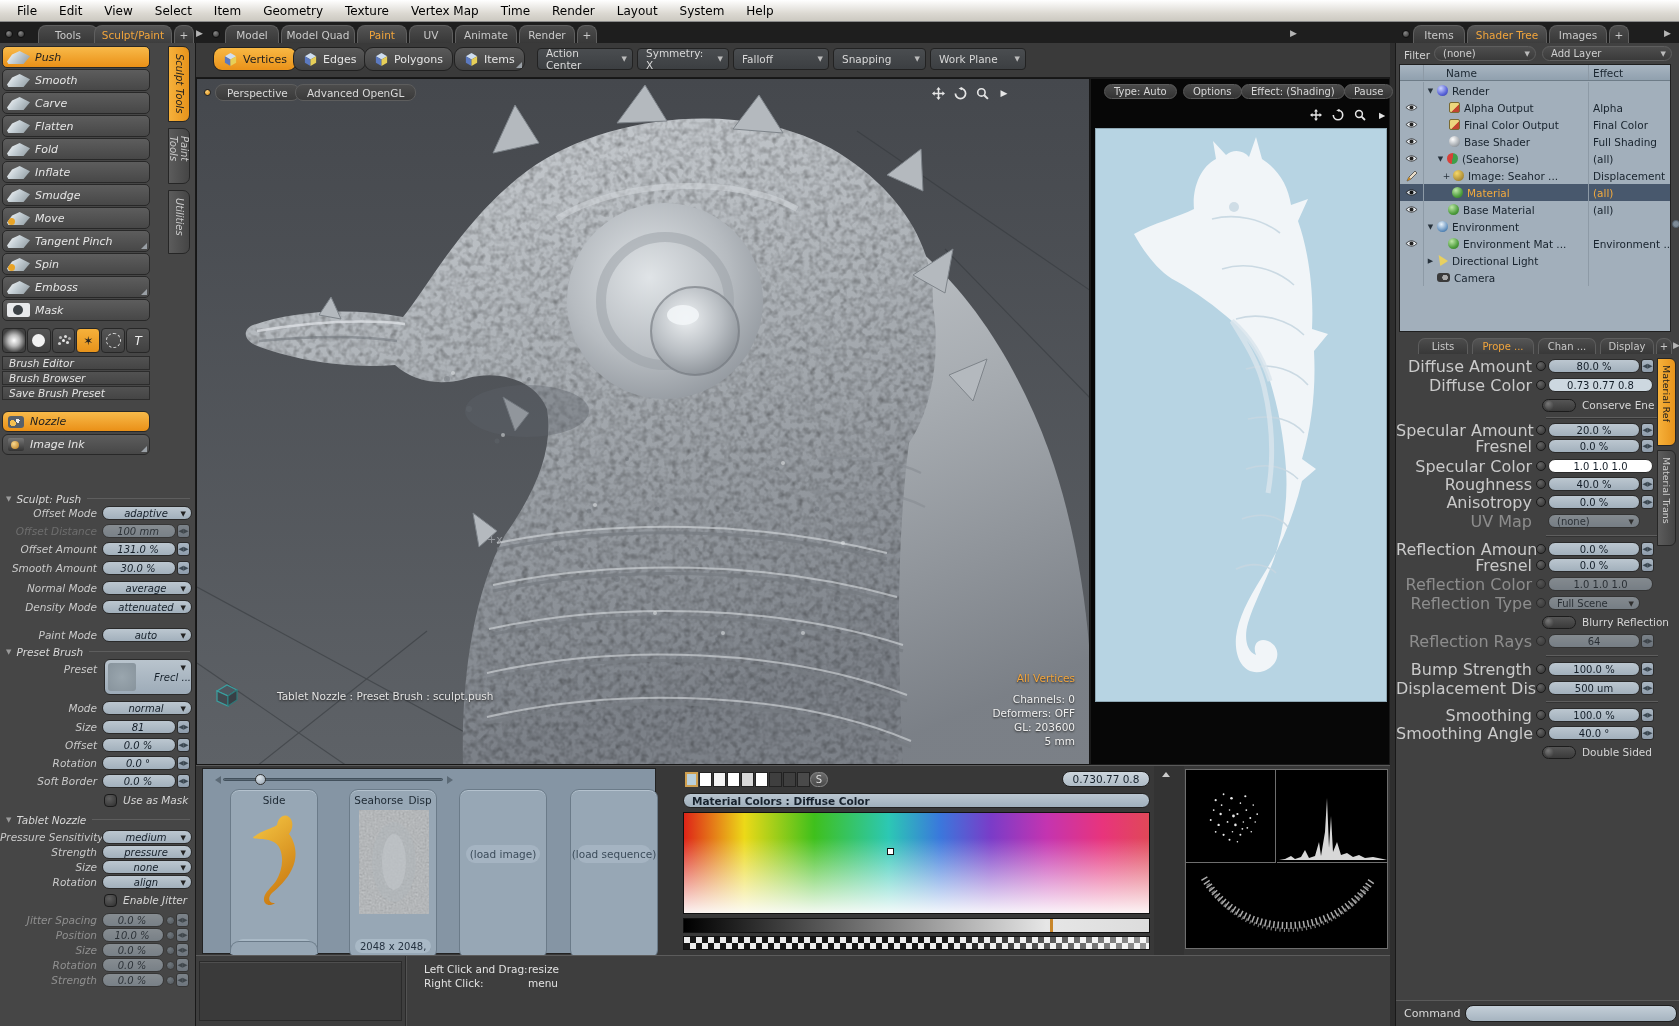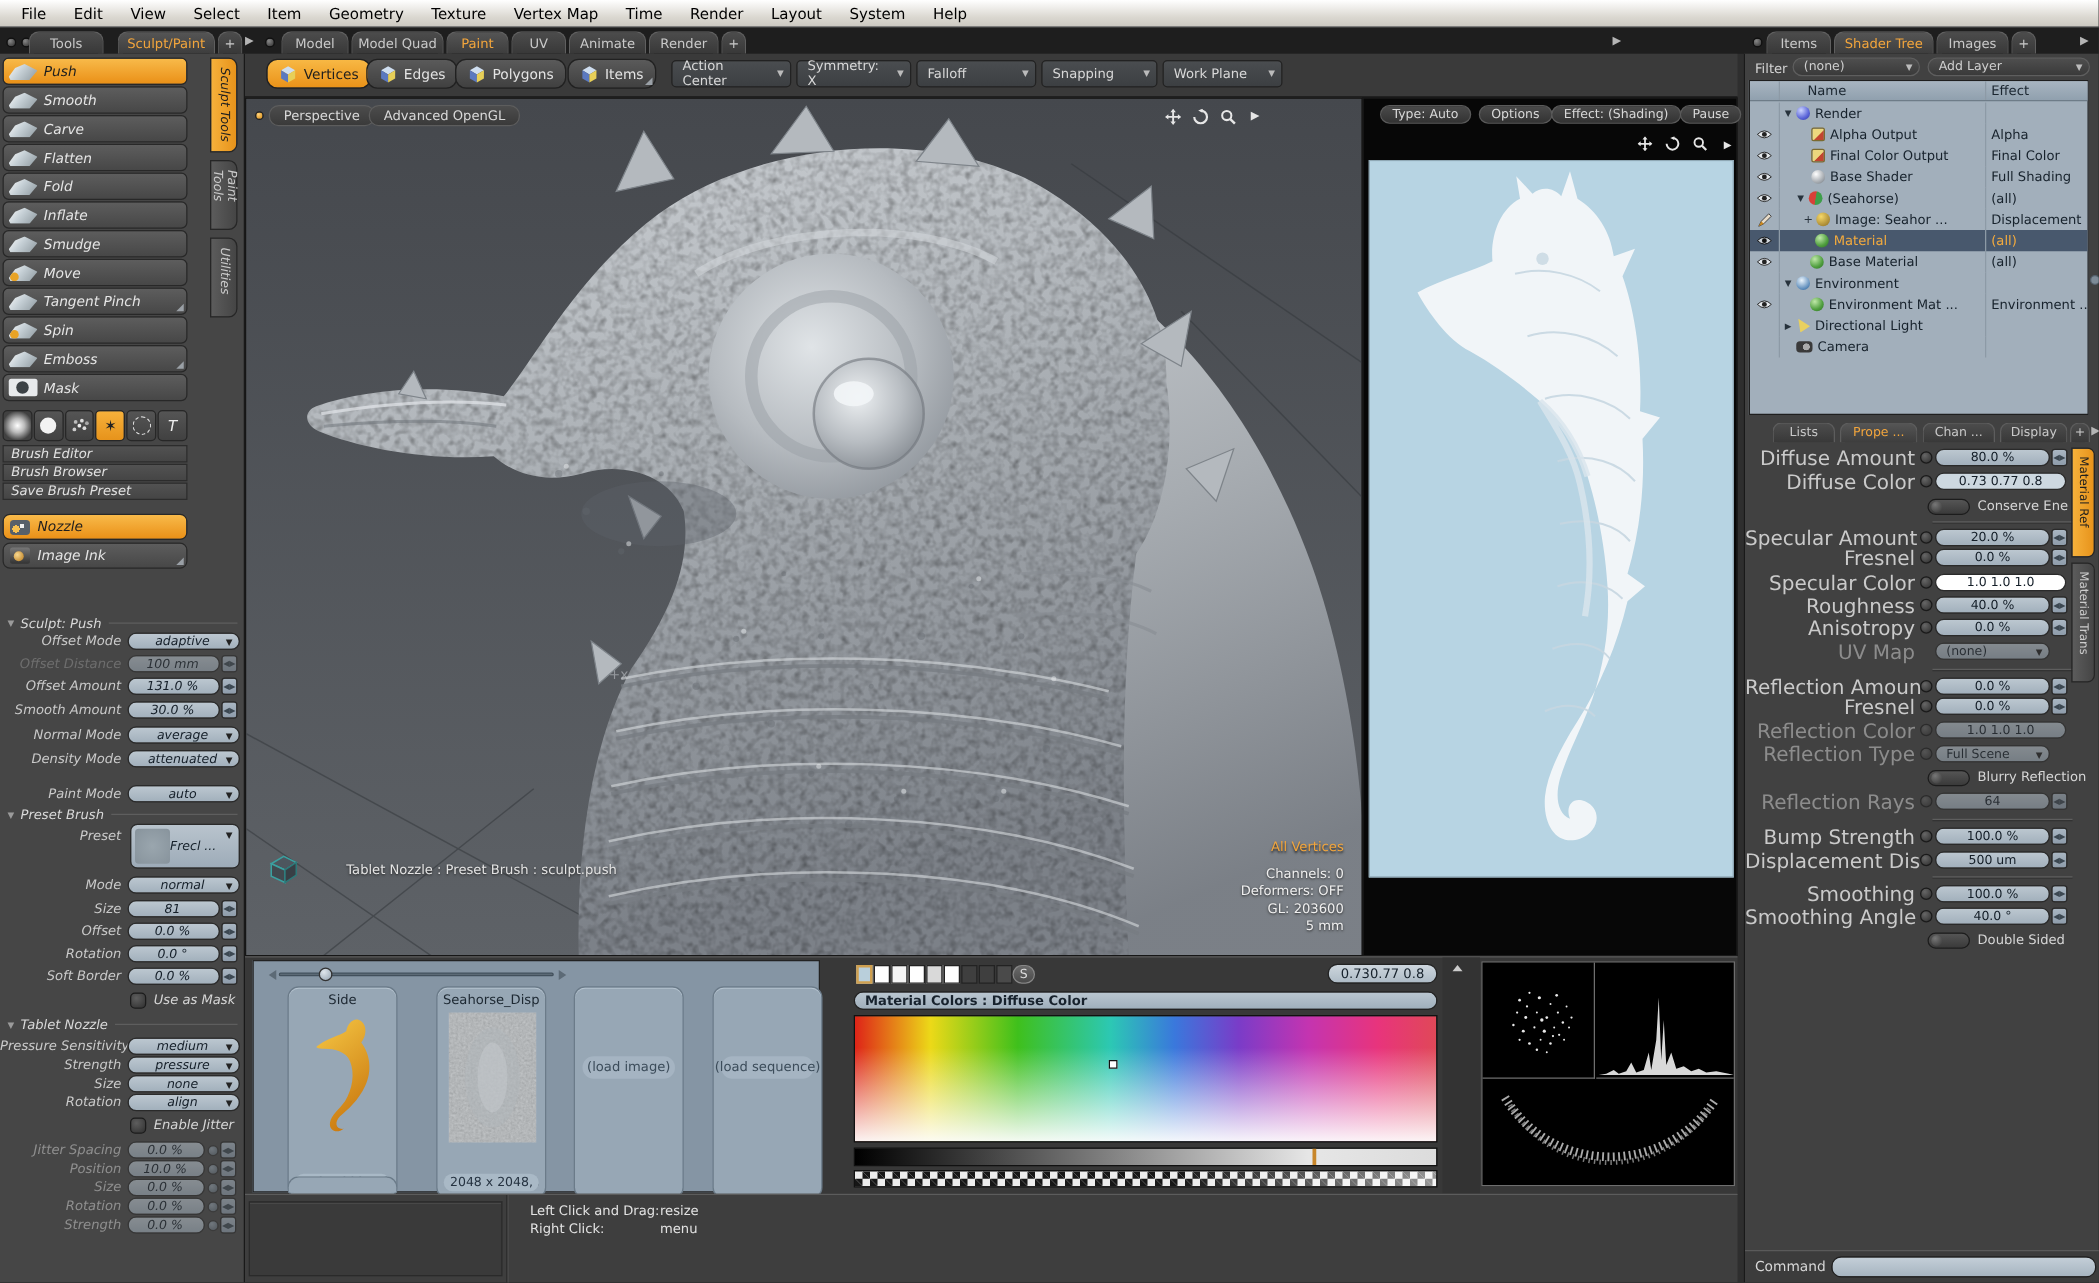--- a/index.html
+++ b/index.html
@@ -181,21 +181,21 @@
   <span class="mi">Time</span>
   <span class="mi">Render</span>
   <span class="mi">Layout</span>
   <span class="mi">System</span>
   <span class="mi">Help</span>
 </div>
 
 <div class="tabrow">
   <span class="tdot" style="left:5px"></span>
   <span class="tdot" style="left:17px"></span>
-  <div class="wtab" style="left:23px;width:60px">Tools</div>
+  <div class="wtab" style="left:38px;width:60px">Tools</div>
   <div class="wtab on" style="left:94px;width:78px">Sculpt/Paint</div>
   <div class="wtab" style="left:174px;width:20px">+</div>
   <span class="tarr" style="left:196px">▶</span>
   <span class="tdot" style="left:212px"></span>
   <div class="wtab" style="left:225px;width:54px">Model</div>
   <div class="wtab" style="left:281px;width:74px">Model Quad</div>
   <div class="wtab on" style="left:357px;width:50px">Paint</div>
   <div class="wtab" style="left:409px;width:44px">UV</div>
   <div class="wtab" style="left:455px;width:62px">Animate</div>
   <div class="wtab" style="left:519px;width:56px">Render</div>
@@ -340,21 +340,21 @@
 
   <div class="sect" style="top:602px">
       <span>Preset Brush</span>
       <span class="sline"></span>
     </div>
   <div class="frow" style="top:618px">
       <span class="flabel">Preset</span>
     </div>
   <div class="preset" style="top:616px">
       <span class="pthumb"></span>
-      <span style="flex:1;text-align:left">Frecl ...</span>
+      <span style="flex:1;text-align:right">Frecl ...</span>
     </div>
   <div class="frow" style="top:657px">
       <span class="flabel">Mode</span>
       <span class="fld dd">
         <span class="v">normal</span>
       </span>
     </div>
   <div class="frow" style="top:676px">
       <span class="flabel">Size</span>
       <span class="fld num">

